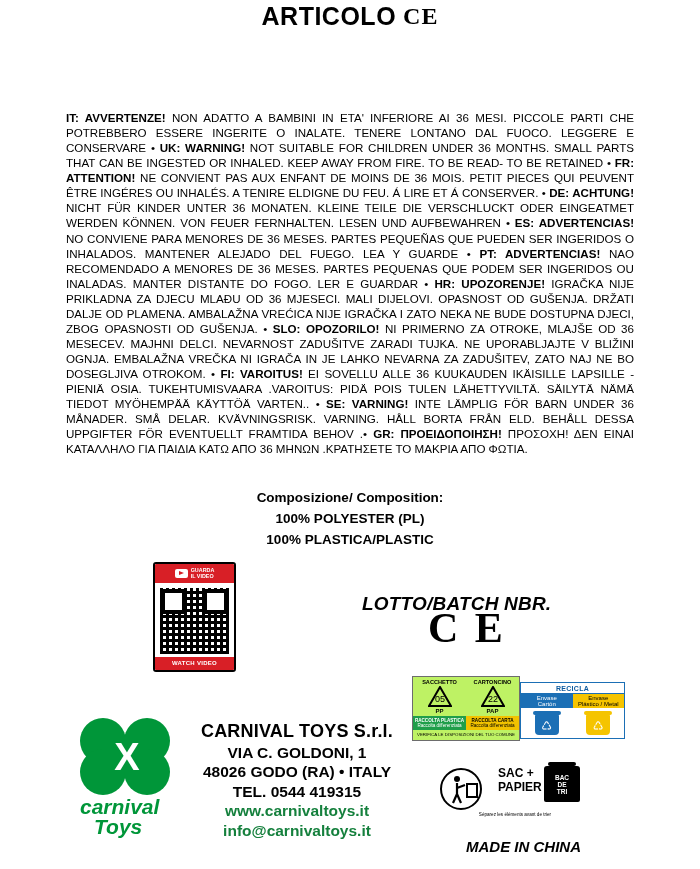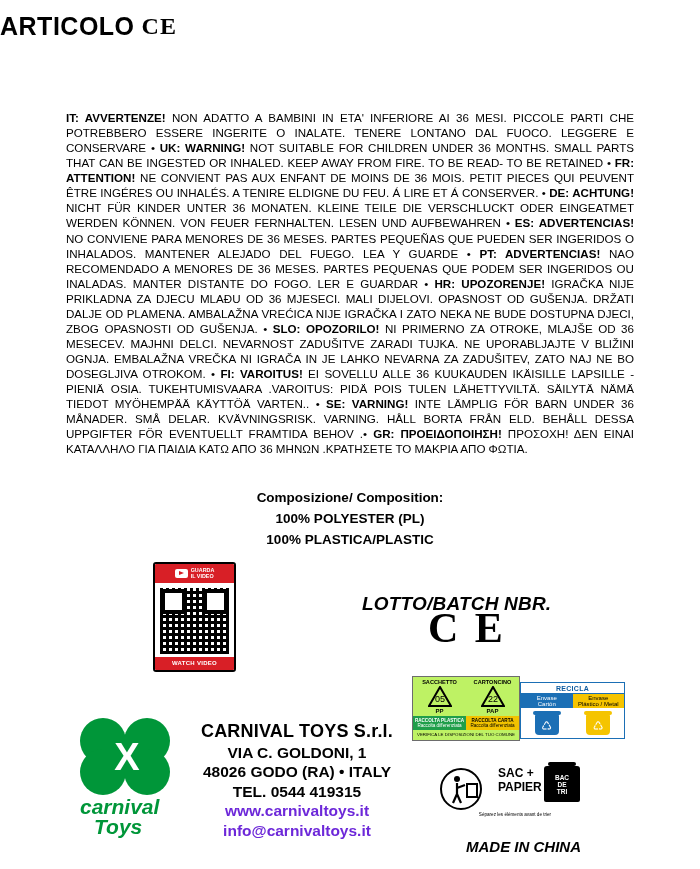--- a/index.html
+++ b/index.html
@@ -7,21 +7,21 @@
   body {
     width: 700px; height: 869px;
     background: #ffffff;
     font-family: "Liberation Sans", sans-serif;
     color: #000000;
     position: relative;
     overflow: hidden;
   }
 
   
-  .header { padding-top: 12px; }
+  .header { text-align: center; padding-top: 2px; }
   .header .articolo {
     font-size: 25px; font-weight: bold; letter-spacing: .5px;
     display: inline-block; vertical-align: middle;
   }
   .header .item {
     font-size: 19px; font-style: italic; letter-spacing: .5px;
     display: inline-block; vertical-align: middle;
   }
   .ce-mark {
     display: inline-block; vertical-align: middle;
@@ -138,21 +138,21 @@
     color: #009639; margin-top: 1px; margin-left: 2px; line-height: .95;
   }
   .logo-word .l2w { display:block; margin-left: 14px; }
 
   .address {
     position: absolute; left: 182px; top: 720px;
     text-align: center; width: 230px;
     font-size: 15.5px; font-weight: bold; line-height: 1.26;
   }
   .address .company { font-size: 18px; letter-spacing: .2px; }
-  .address .web { color: #6d28d9; }
+  .address .web { color: #15803d; }
 
   
   .recycle-left {
     position: absolute; left: 412px; top: 676px;
     width: 108px; border: 1px solid #6d6d6d; background:#bef264;
     font-size: 5px; text-align:center;
   }
   .rl-head { display:flex; }
   .rl-head div { flex:1; font-weight:bold; font-size:5.6px; padding:2px 0 1px; }
   .rl-body { display:flex; }

